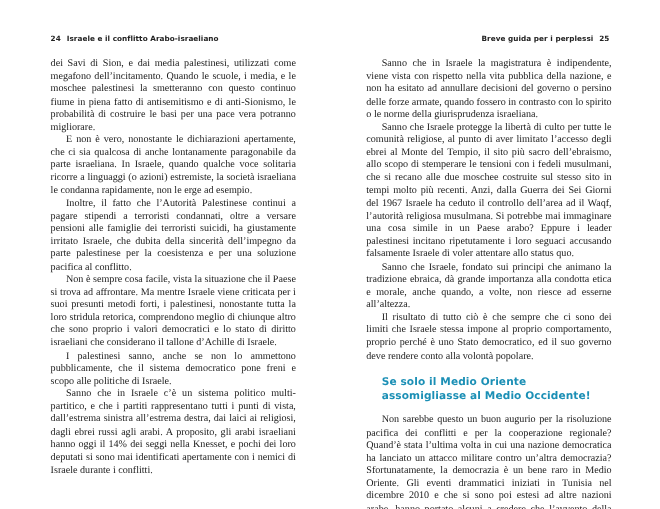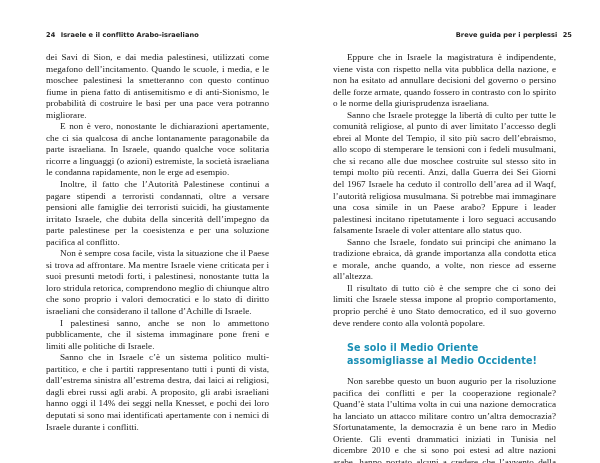--- a/index.html
+++ b/index.html
@@ -6,21 +6,21 @@
   body { width: 600px; height: 463px; position: relative; overflow: hidden; }
   .page { position: absolute; top: 0; height: 395px; width: 300px; }
   .page.left { left: 0; }
   .page.right { left: 300px; }
   .running-head {
     position: absolute; top: 31px;
     font-family: "DejaVu Sans", sans-serif; font-weight: bold;
     font-size: 6.6px; color: #222; letter-spacing: 0.05px; white-space: nowrap;
   }
   .left .running-head { left: 46px; }
-  .right .running-head { right: 28px; text-align: right; }
+  .right .running-head { right: 46px; text-align: right; }
   .running-head .num { margin: 0 3px 0 0; }
   .right .running-head .num { margin: 0 0 0 3px; }
   .body {
     position: absolute; top: 52px;
     width: 223px;
     font-family: "Liberation Serif", serif;
     font-size: 9.2px; line-height: 11.55px; color: #1a1a1a;
     text-align: justify; hyphens: manual;
   }
   .left .body { left: 46px; }
@@ -39,32 +39,32 @@
 <div class="page left">
   <div class="running-head">
     <span class="num">24</span>
     <span>Israele e il conflitto Arabo-israeliano</span>
   </div>
   <div class="body">
     <p class="noindent">dei Savi di Sion, e dai media palestinesi, utilizzati come megafono dell’incitamento. Quando le scuole, i media, e le moschee palestinesi la smetteranno con questo continuo fiume in piena fatto di antisemitismo e di anti-Sionismo, le probabilità di costruire le basi per una pace vera potranno migliorare.</p>
     <p>E non è vero, nonostante le dichiarazioni apertamente, che ci sia qualcosa di anche lontanamente paragonabile da parte israeliana. In Israele, quando qualche voce solitaria ricorre a linguaggi (o azioni) estremiste, la società israeliana le condanna rapidamente, non le erge ad esempio.</p>
     <p>Inoltre, il fatto che l’Autorità Palestinese continui a pagare stipendi a terroristi condannati, oltre a versare pensioni alle famiglie dei terroristi suicidi, ha giustamente irritato Israele, che dubita della sincerità dell’impegno da parte palestinese per la coesistenza e per una soluzione pacifica al conflitto.</p>
     <p>Non è sempre cosa facile, vista la situazione che il Paese si trova ad affrontare. Ma mentre Israele viene criticata per i suoi presunti metodi forti, i palestinesi, nonostante tutta la loro stridula retorica, comprendono meglio di chiunque altro che sono proprio i valori democratici e lo stato di diritto israeliani che considerano il tallone d’Achille di Israele.</p>
-    <p>I palestinesi sanno, anche se non lo ammettono pubblicamente, che il sistema immaginare pone freni e limiti alle politiche di Israele.</p>
+    <p>I palestinesi sanno, anche se non lo ammettono pubblicamente, che il sistema democratico pone freni e scopo alle politiche di Israele.</p>
     <p>Sanno che in Israele c’è un sistema politico multi-partitico, e che i partiti rappresentano tutti i punti di vista, dall’estrema sinistra all’estrema destra, dai laici ai religiosi, dagli ebrei russi agli arabi. A proposito, gli arabi israeliani hanno oggi il 14% dei seggi nella Knesset, e pochi dei loro deputati si sono mai identificati apertamente con i nemici di Israele durante i conflitti.</p>
 
   </div>
 </div>
 
 <div class="page right">
   <div class="running-head">
     <span>Breve guida per i perplessi</span>
     <span class="num">25</span>
   </div>
   <div class="body">
-    <p>Eppure che in Israele la magistratura è indipendente, viene vista con rispetto nella vita pubblica della nazione, e non ha esitato ad annullare decisioni del governo o persino delle forze armate, quando fossero in contrasto con lo spirito o le norme della giurisprudenza israeliana.</p>
+    <p>Sanno che in Israele la magistratura è indipendente, viene vista con rispetto nella vita pubblica della nazione, e non ha esitato ad annullare decisioni del governo o persino delle forze armate, quando fossero in contrasto con lo spirito o le norme della giurisprudenza israeliana.</p>
     <p>Sanno che Israele protegge la libertà di culto per tutte le comunità religiose, al punto di aver limitato l’accesso degli ebrei al Monte del Tempio, il sito più sacro dell’ebraismo, allo scopo di stemperare le tensioni con i fedeli musulmani, che si recano alle due moschee costruite sul stesso sito in tempi molto più recenti. Anzi, dalla Guerra dei Sei Giorni del 1967 Israele ha ceduto il controllo dell’area ad il Waqf, l’autorità religiosa musulmana. Si potrebbe mai immaginare una cosa simile in un Paese arabo? Eppure i leader palestinesi incitano ripetutamente i loro seguaci accusando falsamente Israele di voler attentare allo status quo.</p>
     <p>Sanno che Israele, fondato sui principi che animano la tradizione ebraica, dà grande importanza alla condotta etica e morale, anche quando, a volte, non riesce ad esserne all’altezza.</p>
     <p>Il risultato di tutto ciò è che sempre che ci sono dei limiti che Israele stessa impone al proprio comportamento, proprio perché è uno Stato democratico, ed il suo governo deve rendere conto alla volontà popolare.</p>
     <div class="heading">Se solo il Medio Oriente assomigliasse al Medio Occidente!</div>
     <p>Non sarebbe questo un buon augurio per la risoluzione pacifica dei conflitti e per la cooperazione regionale? Quand’è stata l’ultima volta in cui una nazione democratica ha lanciato un attacco militare contro un’altra democrazia? Sfortunatamente, la democrazia è un bene raro in Medio Oriente. Gli eventi drammatici iniziati in Tunisia nel dicembre 2010 e che si sono poi estesi ad altre nazioni arabe, hanno portato alcuni a credere che l’avvento della democrazia fosse finalmente alle porte, da cui l’appellativo di “primavera araba”. Ma con l’eccezione della Tunisia stessa, le altre nazioni, dalla Libia alla</p>
   </div>
 </div>
 
 </body></html>

